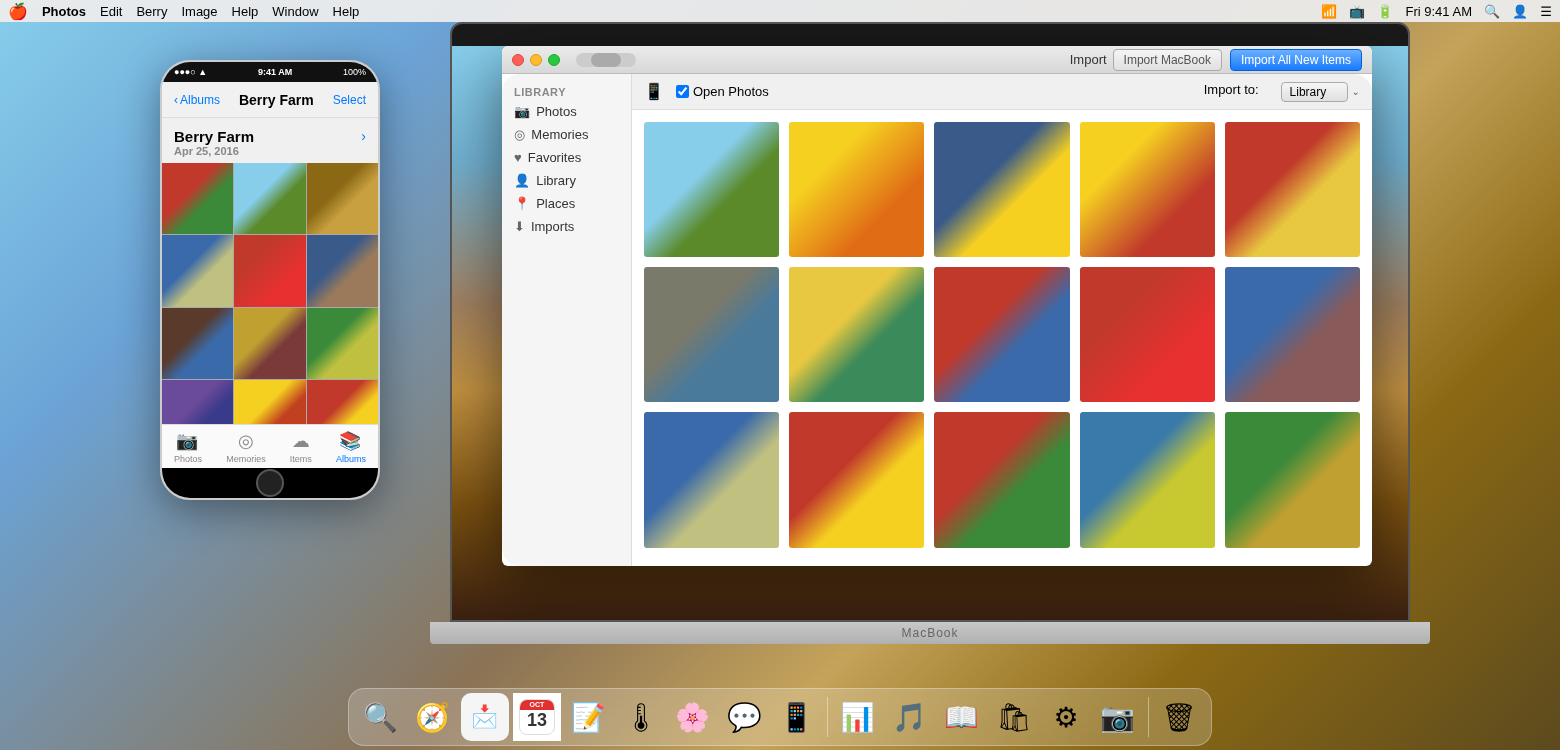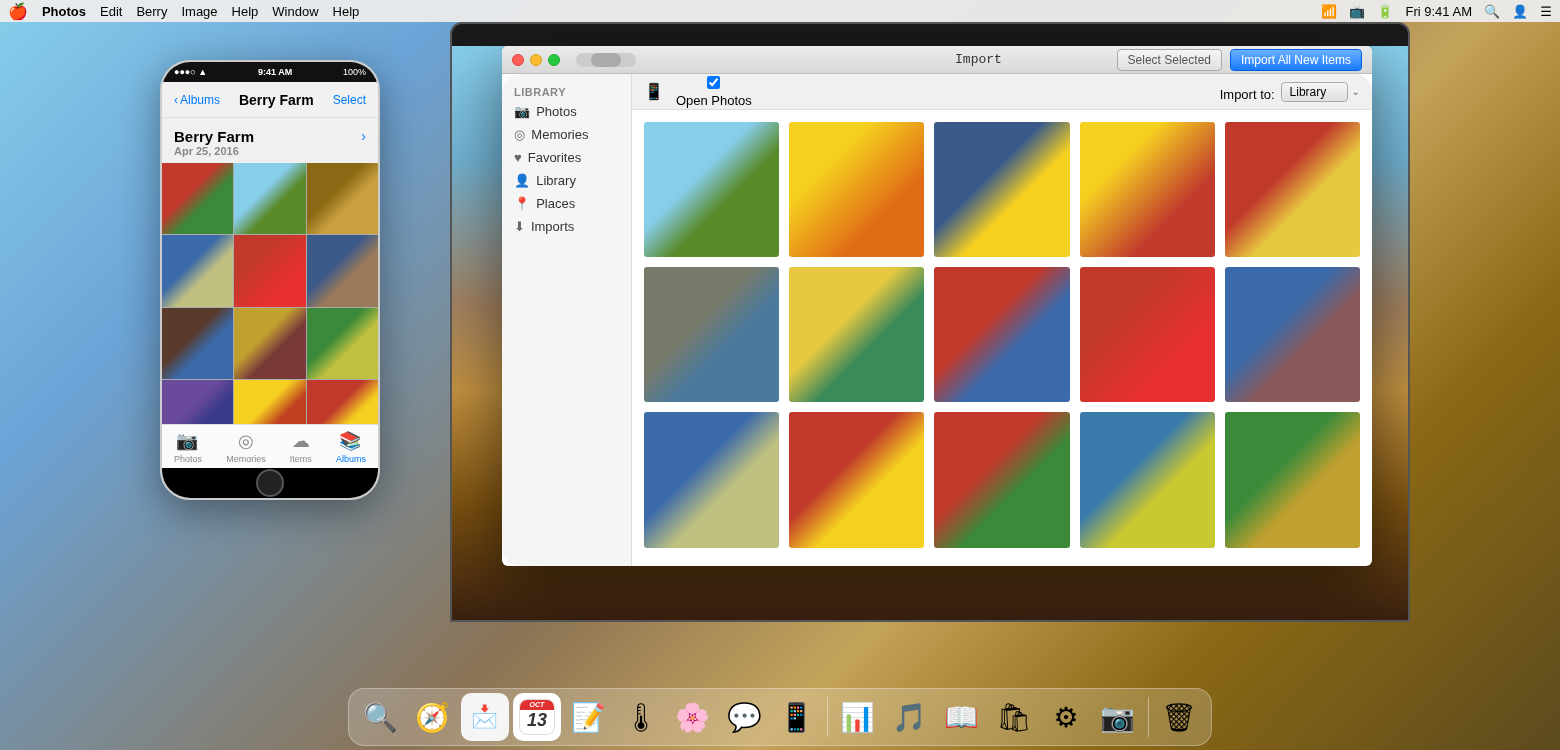--- a/index.html
+++ b/index.html
@@ -138,25 +138,24 @@
     .traffic-light {
       width: 12px; height: 12px;
       border-radius: 50%;
       cursor: pointer;
     }
     .tl-red { background: #ff5f57; border: 1px solid #e0443e; }
     .tl-yellow { background: #febc2e; border: 1px solid #d4a017; }
     .tl-green { background: #28c840; border: 1px solid #1aab29; }
     .window-title {
       flex: 1;
-      text-align: center;
+      text-align: right;
       font-size: 13px;
       color: #333;
       font-weight: 500;
-      font-family: Liberation Mono, monospace;
     }
     .import-buttons {
       display: flex;
       gap: 8px;
       margin-left: auto;
     }
     .btn-import-selected {
       padding: 3px 10px;
       font-size: 12px;
       background: linear-gradient(180deg, #f5f5f5 0%, #e0e0e0 100%);
@@ -217,21 +216,20 @@
       padding: 0 12px;
       gap: 12px;
       flex-shrink: 0;
     }
     .device-icon { font-size: 16px; }
     .checkbox-label {
       display: flex;
       align-items: center;
       gap: 4px;
       font-size: 13px;
-      flex-direction: column;
     }
     .import-to-label {
       font-size: 13px;
       margin-left: auto;
     }
     .import-to-select {
       background: linear-gradient(180deg, #f5f5f5 0%, #e0e0e0 100%);
       border: 1px solid #aaa;
       border-radius: 4px;
       padding: 2px 20px 2px 8px;
@@ -447,21 +445,21 @@
           <div class="traffic-light tl-yellow"></div>
           <div class="traffic-light tl-green"></div>
 
           <div style="flex:1; display:flex; align-items:center; gap:8px; margin-left:10px;">
             <div style="width:60px; height:14px; background:#ccc; border-radius:7px; position:relative;">
               <div style="width:30px; height:14px; background:#aaa; border-radius:7px; position:absolute; left:15px;"></div>
             </div>
           </div>
           <span class="window-title">Import</span>
           <div class="import-buttons">
-            <button class="btn-import-selected">Select Selected</button>
+            <button class="btn-import-selected">Import MacBook</button>
             <button class="btn-import-all">Import All New Items</button>
           </div>
         </div>
 
         <div class="window-body">
 
           <div class="sidebar">
             <div class="sidebar-section-label">Library</div>
             <div class="sidebar-item">
               <span class="sidebar-icon">📷</span>
@@ -490,21 +488,21 @@
           </div>
 
           <div style="flex:1; display:flex; flex-direction:column; overflow:hidden;">
 
             <div class="import-toolbar">
               <span class="device-icon">📱</span>
               <label class="checkbox-label">
                 <input type="checkbox" checked="" style="">
                 <span>Open Photos</span>
               </label>
-              <div style="margin-left:auto; display:flex; align-items:flex-end; gap:6px;">
+              <div style="margin-left:auto; display:flex; align-items:flex-start; gap:22px;">
                 <span class="import-to-label">Import to:</span>
                 <div class="select-wrapper">
                   <select class="import-to-select">
                     <option>Library</option>
                   </select>
                   <span class="select-arrow">⌄</span>
                 </div>
               </div>
             </div>
 
@@ -524,20 +522,23 @@
                 <div class="photo-thumb photo-12"></div>
                 <div class="photo-thumb photo-13"></div>
                 <div class="photo-thumb photo-14"></div>
                 <div class="photo-thumb photo-15"></div>
               </div>
             </div>
           </div>
         </div>
       </div>
     </div>
+  </div>
+  <div class="macbook-chin">
+    <span>MacBook</span>
   </div>
 </div>
 
 <div class="iphone-container">
   <div class="iphone-frame">
 
     <div class="iphone-notch-area">
       <span class="iphone-status-left">●●●○ ▲</span>
       <span class="iphone-status-center">9:41 AM</span>
       <span class="iphone-status-right">100%</span>
@@ -599,21 +600,21 @@
     <div class="iphone-home">
       <div class="iphone-home-btn"></div>
     </div>
   </div>
 </div>
 
 <div class="dock">
   <div class="dock-item" title="Finder">🔍</div>
   <div class="dock-item" title="Safari">🧭</div>
   <div class="dock-item" title="Mail" style="background:#f5f5f5; font-size:22px;">📩</div>
-  <div class="dock-item" title="Calendar" style="font-size:22px; background:#fff; border-radius:10px;font-style:italic;">
+  <div class="dock-item" title="Calendar" style="font-size:22px; background:#fff; border-radius:0;">
     <div style="display:flex; flex-direction:column; align-items:center; font-size:8px; line-height:1.2; color:#333; font-weight:600; background:#fff; width:36px; height:36px; border-radius:8px; border:1px solid #ddd; overflow:hidden;">
       <div style="background:#e03030; color:#fff; width:100%; text-align:center; font-size:7px; padding:1px;">OCT</div>
       <div style="font-size:18px; font-weight:700;">13</div>
     </div>
   </div>
   <div class="dock-item" title="Notes">📝</div>
   <div class="dock-item" title="Stocks">🌡</div>
   <div class="dock-item" title="Photos">🌸</div>
   <div class="dock-item" title="Messages">💬</div>
   <div class="dock-item" title="FaceTime">📱</div>

